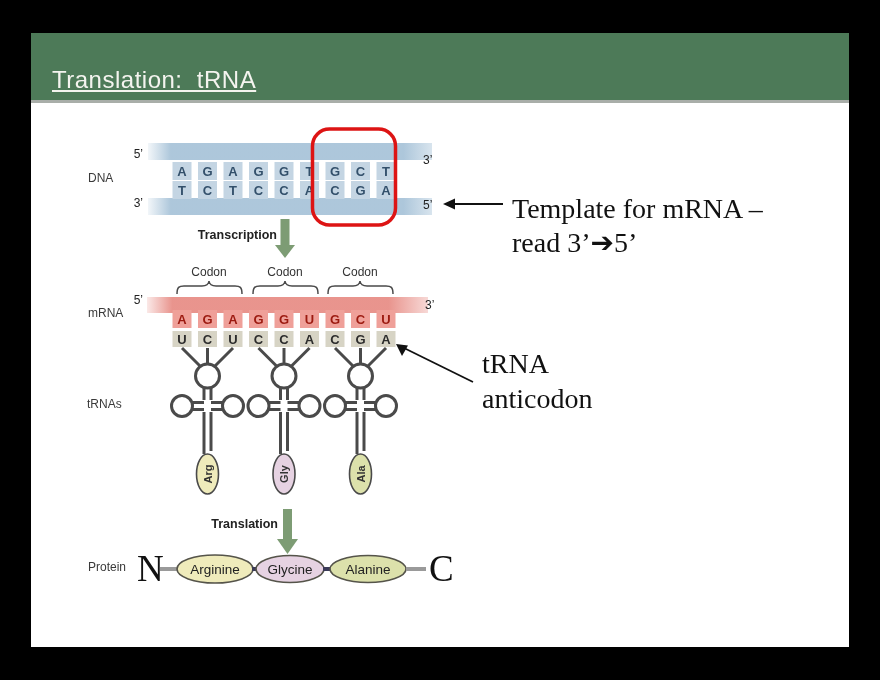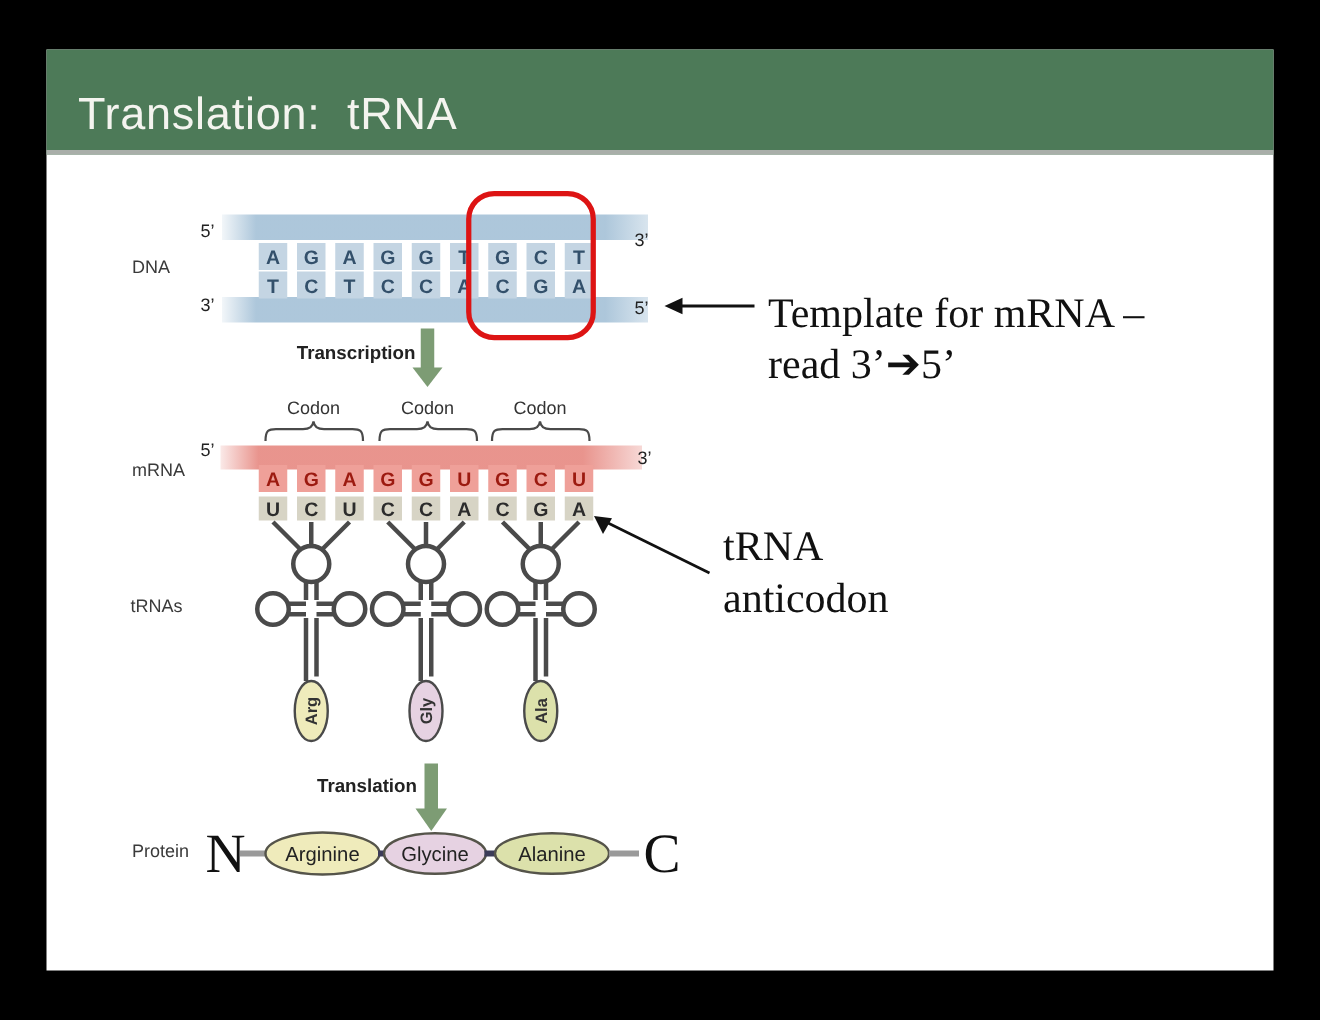--- a/index.html
+++ b/index.html
@@ -1,19 +1,19 @@
 <!DOCTYPE html>
 <html><head>
 <meta charset="utf-8">
 <style>
   html,body{margin:0;padding:0;background:#000;width:880px;height:680px;overflow:hidden;}
   .stage{position:relative;width:880px;height:680px;background:#000;font-family:"Liberation Sans",sans-serif;}
   .slide{position:absolute;left:31px;top:33px;width:818px;height:614px;background:#fff;}
   .header{position:absolute;left:0;top:0;width:100%;height:70px;background:#4d7a58;border-bottom:3px solid #a9aea9;box-sizing:border-box;}
-  .title{position:absolute;left:21px;bottom:6px;color:#f4f4ef;font-size:30px;letter-spacing:.5px;white-space:pre;}
+  .title{position:absolute;left:21px;bottom:6px;color:#f4f4ef;font-size:24px;letter-spacing:.5px;white-space:pre;text-decoration:underline;}
   svg{position:absolute;left:0;top:70px;}
   text{font-family:"Liberation Sans",sans-serif;}
   .serif{font-family:"Liberation Serif","DejaVu Sans",serif;}
 </style>
 </head>
 <body>
 
 <div class="stage">
   <div class="slide">
     <div class="header">

